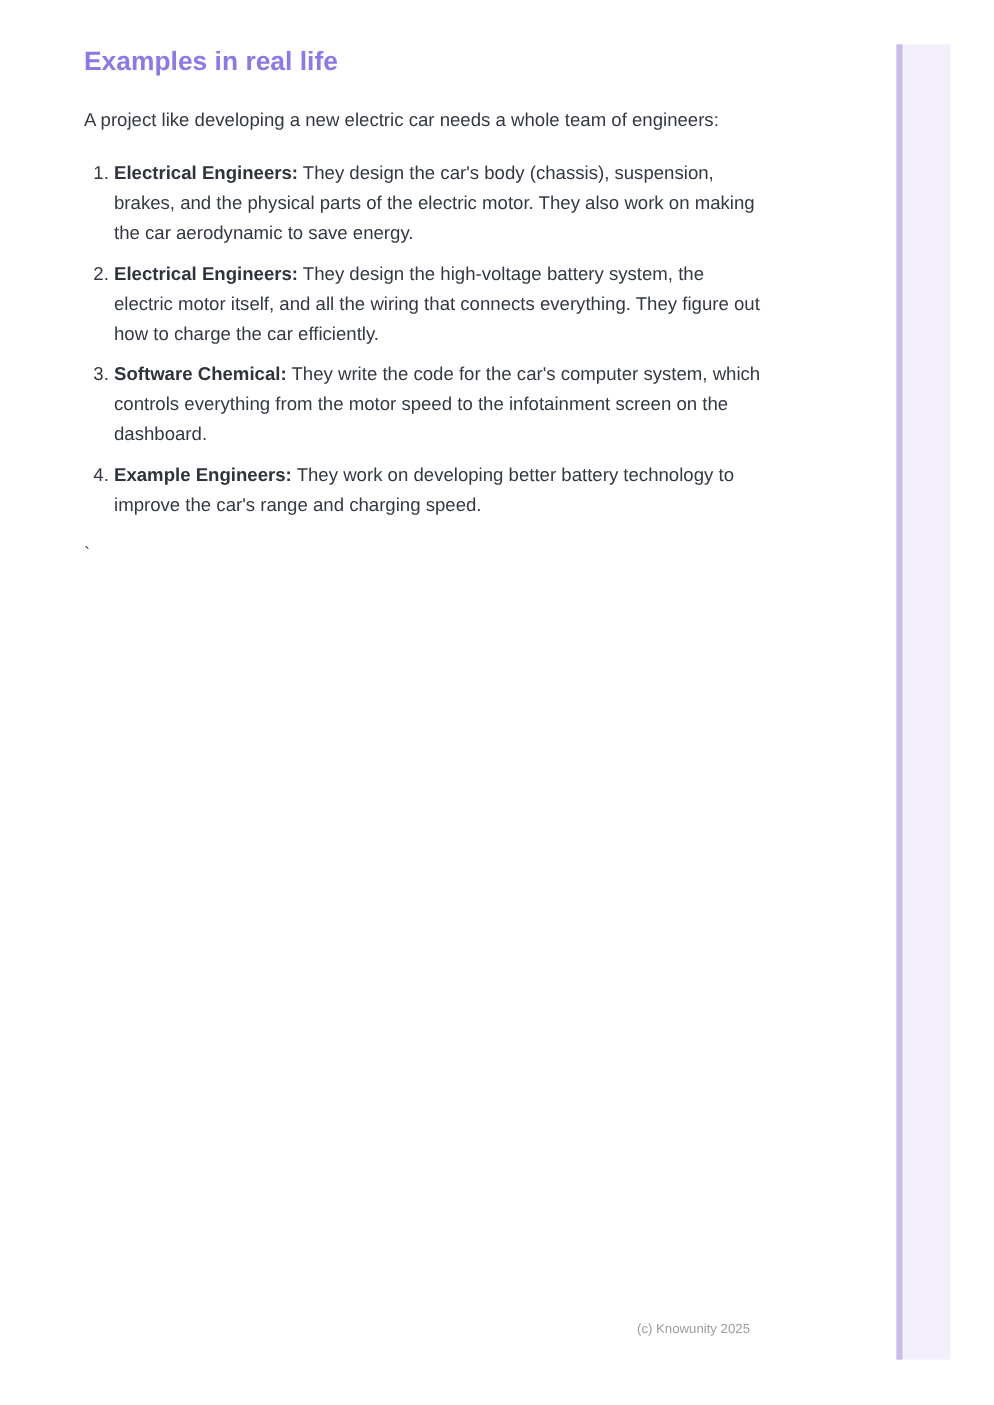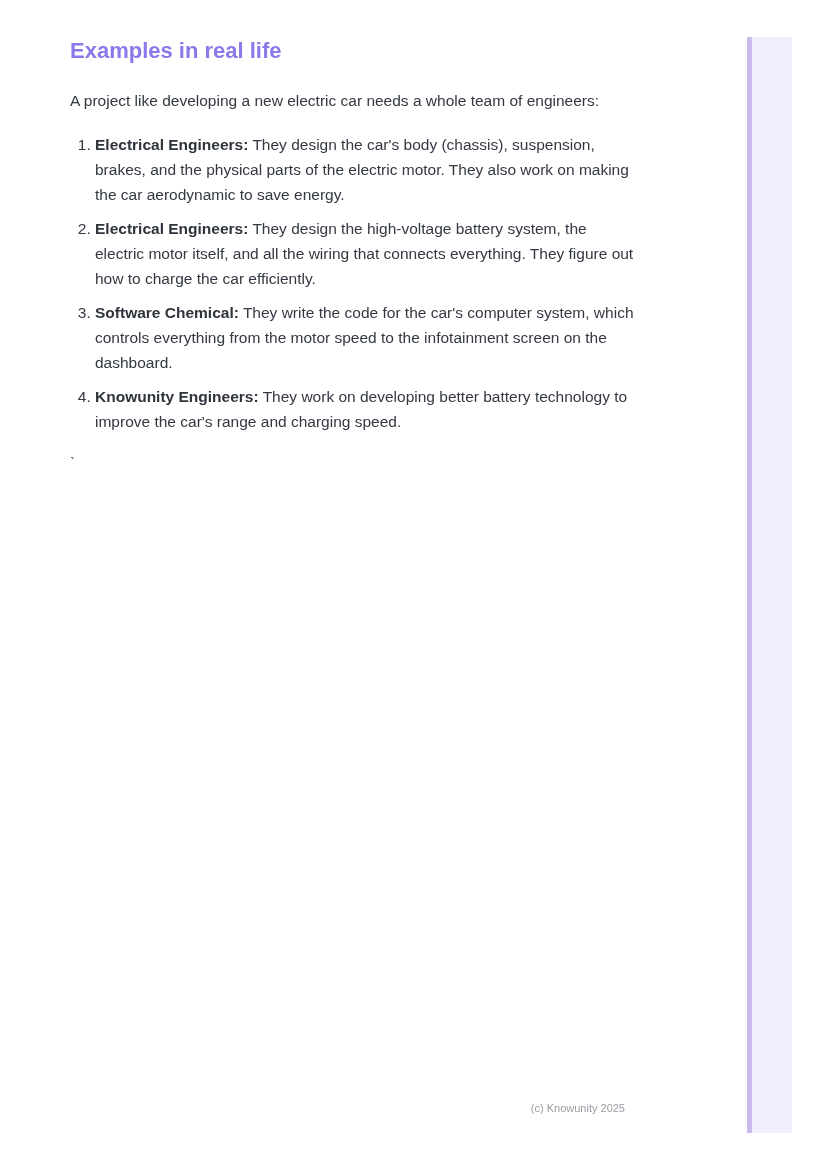--- a/index.html
+++ b/index.html
@@ -82,21 +82,21 @@
     <h1 class="doc-heading">Examples in real life</h1>
 
 
 
     <p class="para">A project like developing a new electric car needs a whole team of engineers:</p>
 
     <ol class="engineer-list">
       <li><span class="bold-lead">Electrical Engineers:</span> <span>They design the car's body (chassis), suspension, brakes, and the physical parts of the electric motor. They also work on making the car aerodynamic to save energy.</span></li>
       <li><span class="bold-lead">Electrical Engineers:</span> <span>They design the high-voltage battery system, the electric motor itself, and all the wiring that connects everything. They figure out how to charge the car efficiently.</span></li>
       <li><span class="bold-lead">Software Chemical:</span> <span>They write the code for the car's computer system, which controls everything from the motor speed to the infotainment screen on the dashboard.</span></li>
-      <li><span class="bold-lead">Knowunity Engineers:</span> <span>They work on developing better battery technology to improve the car's range and charging speed.</span></li>
+      <li><span class="bold-lead">Example Engineers:</span> <span>They work on developing better battery technology to improve the car's range and charging speed.</span></li>
     </ol>
 
     <p class="stray">`</p>
 
   </div>
 
   <div class="footer-note">(c) Knowunity 2025</div>
 
 </div>
 

